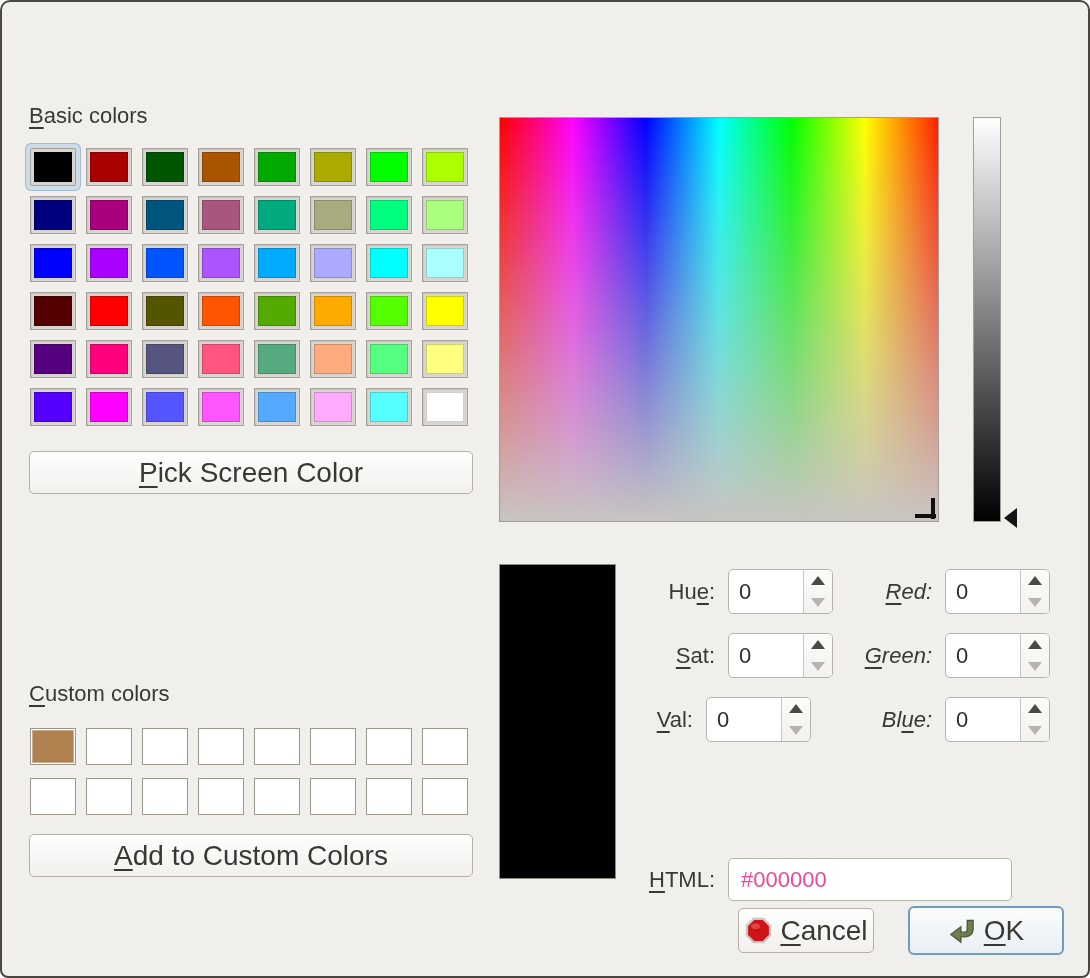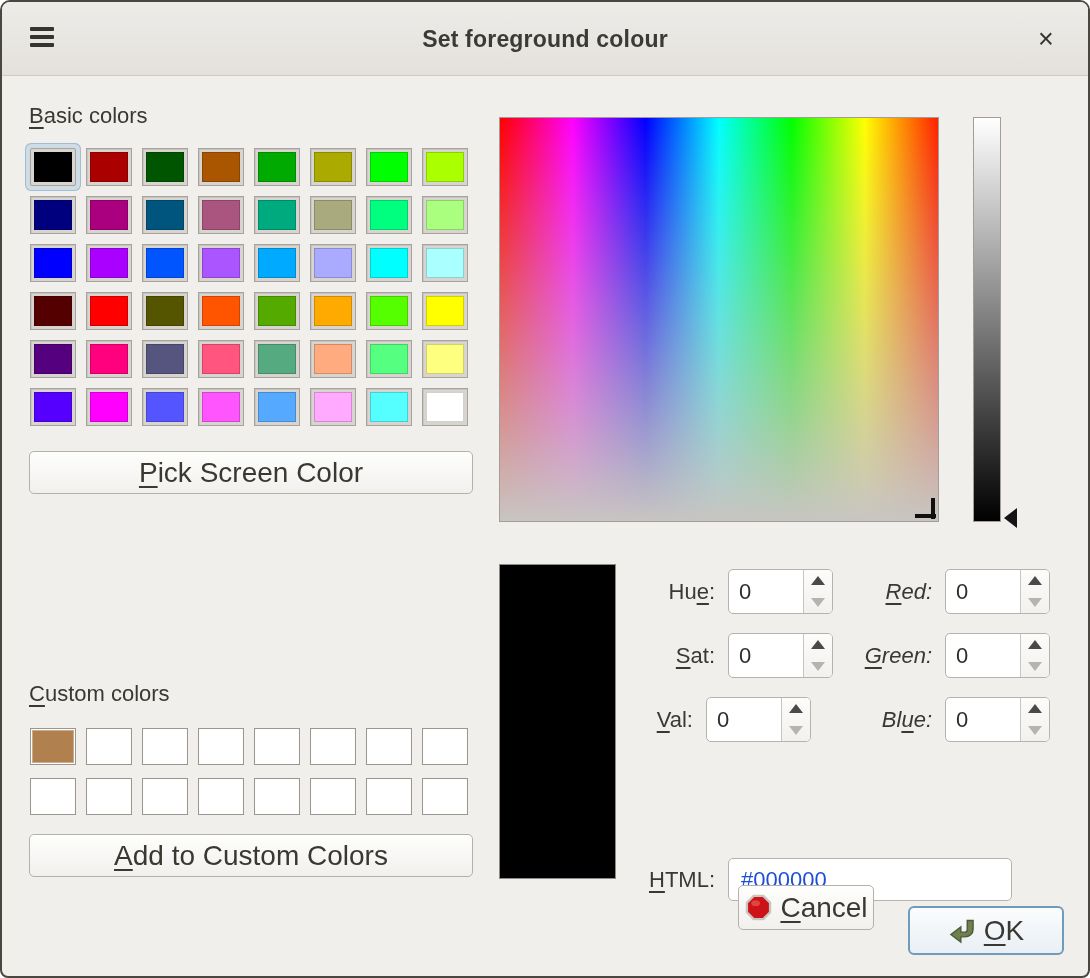--- a/index.html
+++ b/index.html
@@ -57,21 +57,21 @@
 
   
   .pushbtn {
     position:absolute; display:flex; align-items:center; justify-content:center;
     background:linear-gradient(#fefefd, #f1f0ed);
     border:1px solid #b5b1aa; border-radius:5px;
     font-size:28px; color:#3a3833; cursor:pointer; gap:8px;
   }
   #pick-screen-btn { left:27px; top:449px; width:444px; height:43px; }
   #add-custom-btn  { left:27px; top:832px; width:444px; height:43px; }
-  #cancel-btn { left:736px; top:883px; width:136px; height:45px; }
+  #cancel-btn { left:736px; top:906px; width:136px; height:45px; }
   #ok-btn {
     left:906px; top:904px; width:156px; height:49px;
     border:2px solid #6f9cbd; border-radius:6px;
     background:linear-gradient(#fbfcfd, #e9eff4);
   }
 
   
   .hs-square {
     position:absolute; left:497px; top:115px; width:440px; height:405px;
     border:1px solid #a29e97; overflow:hidden; cursor:crosshair;
@@ -119,40 +119,31 @@
   #row-val { left:536px; top:695px; }
   #row-red { left:775px; top:567px; } #row-red .lbl, #row-green .lbl, #row-blue .lbl { width:155px;font-style:italic; }
   #row-green { left:775px; top:631px; }
   #row-blue { left:775px; top:695px; }
   #row-alpha { left:615px; top:760px; } #row-alpha .lbl { width:320px; } #row-alpha .spinbox { width:108px; }
   #row-html { left:610px; top:855px;justify-content:space-between; } #row-html .lbl { width:103px; }
   .text-field {
     width:284px; height:43px; background:#ffffff;
     border:1px solid #b6b2ac; border-radius:5px;
     display:flex; align-items:center; padding-left:12px;
-    font-size:22px; color:#1d4ed8;
+    font-size:22px; color:#ec4899;
   }
 
   
   .btn-icon { display:inline-flex; width:28px; height:28px; align-items:center; justify-content:center; }
 </style>
 </head>
 <body>
 
 <div class="window">
 
-  <div class="titlebar">
-    <div class="title">Set foreground colour</div>
-    <div class="hamburger">
-        <span></span>
-        <span></span>
-        <span></span>
-      </div>
-    <div class="close-x">×</div>
-  </div>
 
   <div class="section-label" style="left:27px; top:101px;"><span class="mn">B</span><span>asic colors</span></div>
 
   <div class="grid" id="basic-grid">
       <div class="well selected">
         <div class="well-inner" style="background:#000000"></div>
       </div>
       <div class="well">
         <div class="well-inner" style="background:#aa0000"></div>
       </div>

